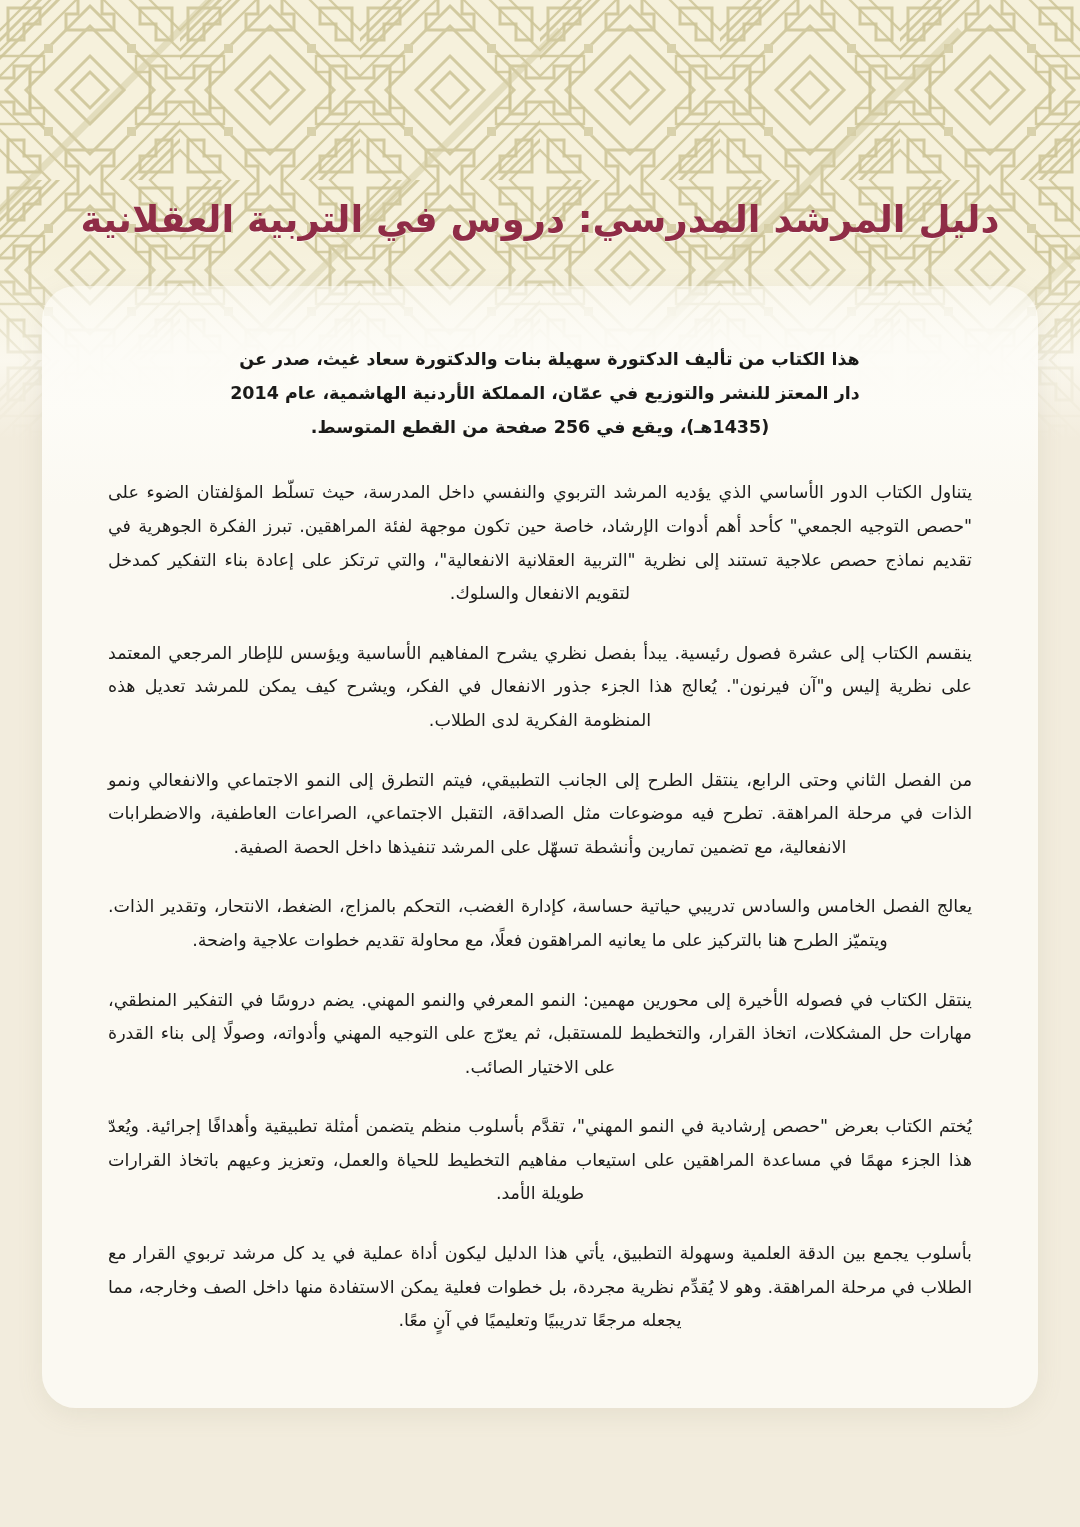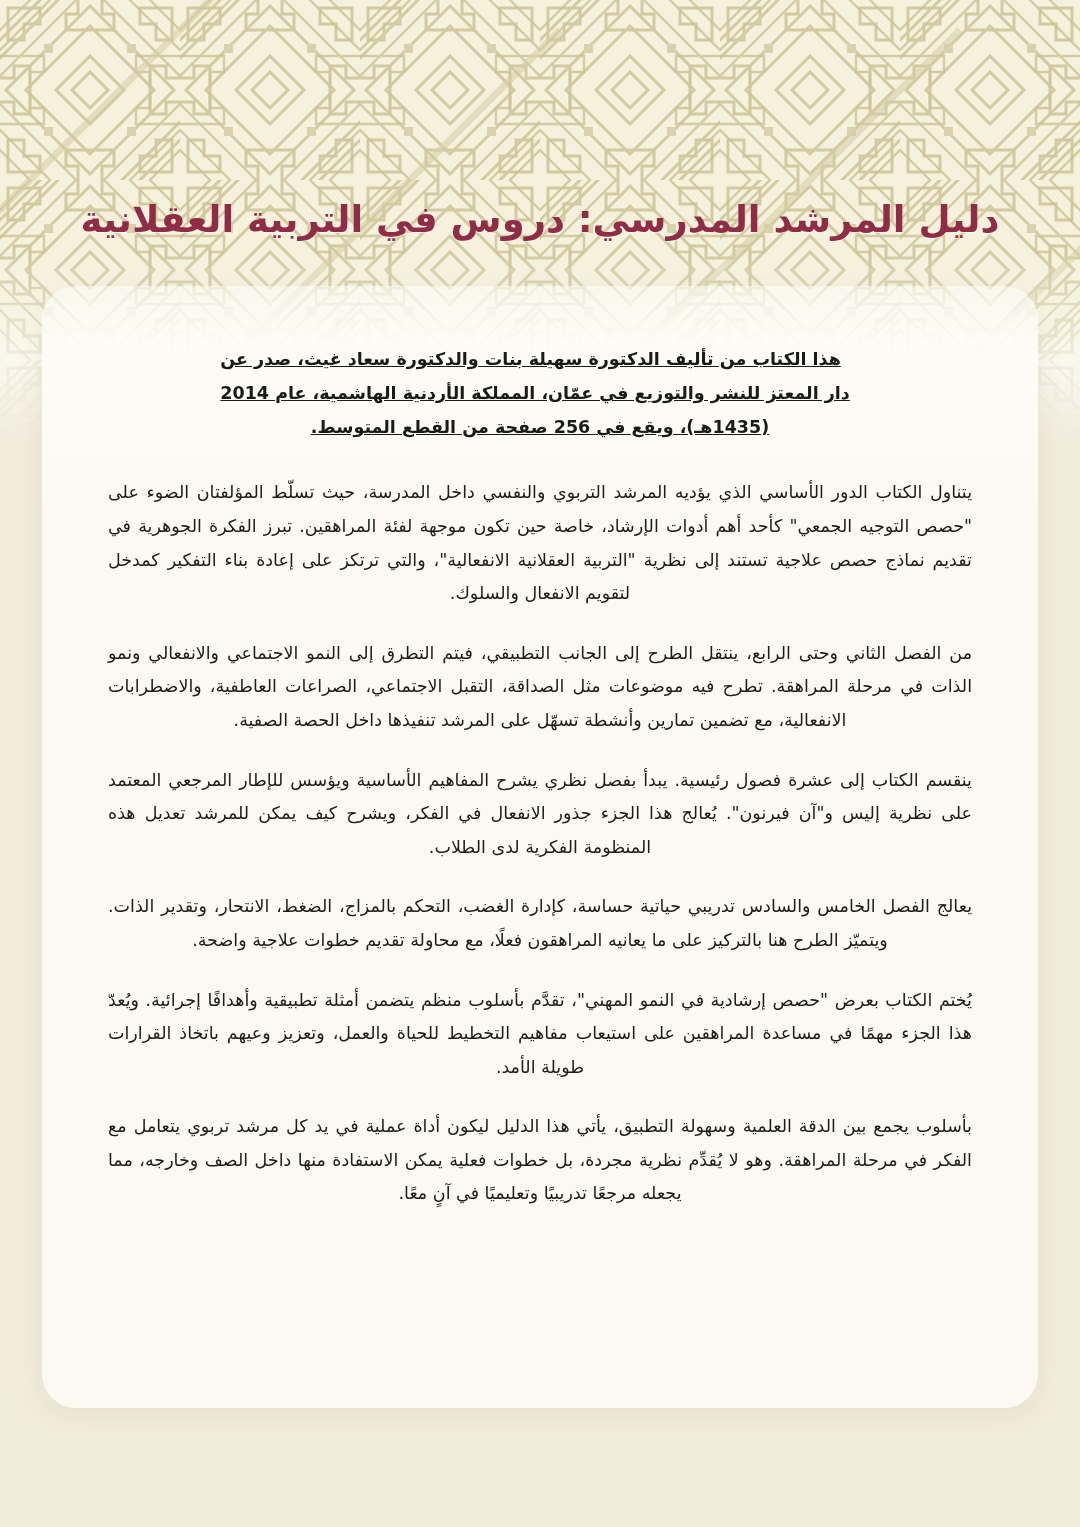--- a/index.html
+++ b/index.html
@@ -114,27 +114,26 @@
     color: #1d1c1a;
   }
 
   p.para:last-child {
     margin-bottom: 0;
   }
 
   
   p.para.lead {
     font-weight: 700;
-    text-align: left;
+    text-align: right;
     text-align-last: center;
     margin: 0 auto 32px auto;
     width: 74%;
     line-height: 1.95;
     color: #1a1a18;
-    text-decoration: underline;
   }
 
   
   p.para.block {
     text-align: justify;
     text-align-last: center;
   }
 </style>
 </head>
 <body>
@@ -201,22 +200,23 @@
 
   <div class="title-wrap">
     <h1 class="doc-title">دليل المرشد المدرسي: دروس في التربية العقلانية</h1>
   </div>
 
   <div class="content-card">
     <div class="body-text">
 
       <p class="para lead">هذا الكتاب من تأليف الدكتورة سهيلة بنات والدكتورة سعاد غيث، صدر عن دار المعتز للنشر والتوزيع في عمّان، المملكة الأردنية الهاشمية، عام 2014 (1435هـ)، ويقع في 256 صفحة من القطع المتوسط.</p>
       <p class="para block">يتناول الكتاب الدور الأساسي الذي يؤديه المرشد التربوي والنفسي داخل المدرسة، حيث تسلّط المؤلفتان الضوء على "حصص التوجيه الجمعي" كأحد أهم أدوات الإرشاد، خاصة حين تكون موجهة لفئة المراهقين. تبرز الفكرة الجوهرية في تقديم نماذج حصص علاجية تستند إلى نظرية "التربية العقلانية الانفعالية"، والتي ترتكز على إعادة بناء التفكير كمدخل لتقويم الانفعال والسلوك.</p>
+      <p class="para block">ينقسم الكتاب إلى عشرة فصول رئيسية. يبدأ بفصل نظري يشرح المفاهيم الأساسية ويؤسس للإطار المرجعي المعتمد على نظرية إليس و"آن فيرنون". يُعالج هذا الجزء جذور الانفعال في الفكر، ويشرح كيف يمكن للمرشد تعديل هذه المنظومة الفكرية لدى الطلاب.</p>
       <p class="para block">من الفصل الثاني وحتى الرابع، ينتقل الطرح إلى الجانب التطبيقي، فيتم التطرق إلى النمو الاجتماعي والانفعالي ونمو الذات في مرحلة المراهقة. تطرح فيه موضوعات مثل الصداقة، التقبل الاجتماعي، الصراعات العاطفية، والاضطرابات الانفعالية، مع تضمين تمارين وأنشطة تسهّل على المرشد تنفيذها داخل الحصة الصفية.</p>
-      <p class="para block">ينقسم الكتاب إلى عشرة فصول رئيسية. يبدأ بفصل نظري يشرح المفاهيم الأساسية ويؤسس للإطار المرجعي المعتمد على نظرية إليس و"آن فيرنون". يُعالج هذا الجزء جذور الانفعال في الفكر، ويشرح كيف يمكن للمرشد تعديل هذه المنظومة الفكرية لدى الطلاب.</p>
       <p class="para block">يعالج الفصل الخامس والسادس تدريبي حياتية حساسة، كإدارة الغضب، التحكم بالمزاج، الضغط، الانتحار، وتقدير الذات. ويتميّز الطرح هنا بالتركيز على ما يعانيه المراهقون فعلًا، مع محاولة تقديم خطوات علاجية واضحة.</p>
+      <p class="para block">ينتقل الكتاب في فصوله الأخيرة إلى محورين مهمين: النمو المعرفي والنمو المهني. يضم دروسًا في التفكير المنطقي، مهارات حل المشكلات، اتخاذ القرار، والتخطيط للمستقبل، ثم يعرّج على التوجيه المهني وأدواته، وصولًا إلى بناء القدرة على الاختيار الصائب.</p>
       <p class="para block">يُختم الكتاب بعرض "حصص إرشادية في النمو المهني"، تقدَّم بأسلوب منظم يتضمن أمثلة تطبيقية وأهدافًا إجرائية. ويُعدّ هذا الجزء مهمًا في مساعدة المراهقين على استيعاب مفاهيم التخطيط للحياة والعمل، وتعزيز وعيهم باتخاذ القرارات طويلة الأمد.</p>
-      <p class="para block">بأسلوب يجمع بين الدقة العلمية وسهولة التطبيق، يأتي هذا الدليل ليكون أداة عملية في يد كل مرشد تربوي يتعامل مع الفكر في مرحلة المراهقة. وهو لا يُقدِّم نظرية مجردة، بل خطوات فعلية يمكن الاستفادة منها داخل الصف وخارجه، مما يجعله مرجعًا تدريبيًا وتعليميًا في آنٍ معًا.</p>
+      <p class="para block">بأسلوب يجمع بين الدقة العلمية وسهولة التطبيق، يأتي هذا الدليل ليكون أداة عملية في يد كل مرشد تربوي القرار مع الطلاب في مرحلة المراهقة. وهو لا يُقدِّم نظرية مجردة، بل خطوات فعلية يمكن الاستفادة منها داخل الصف وخارجه، مما يجعله مرجعًا تدريبيًا وتعليميًا في آنٍ معًا.</p>
 
     </div>
   </div>
 
 </div>
 
 </body></html>

